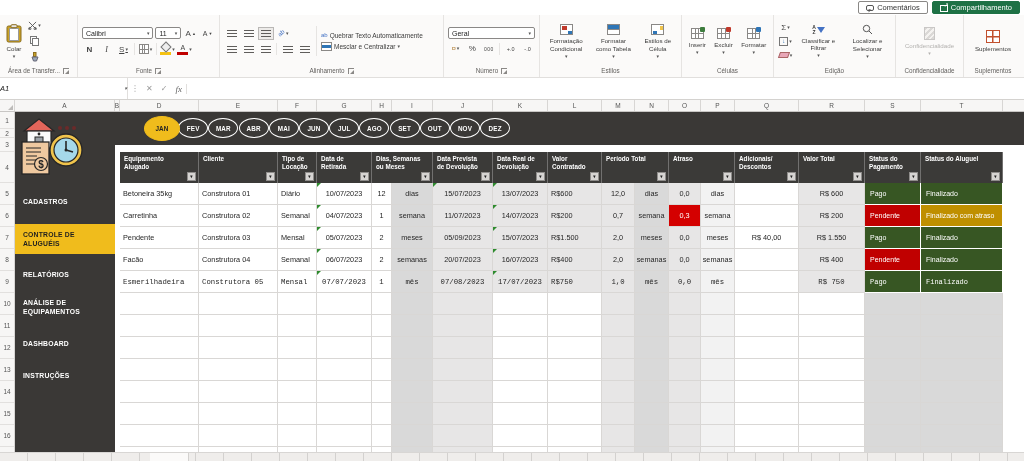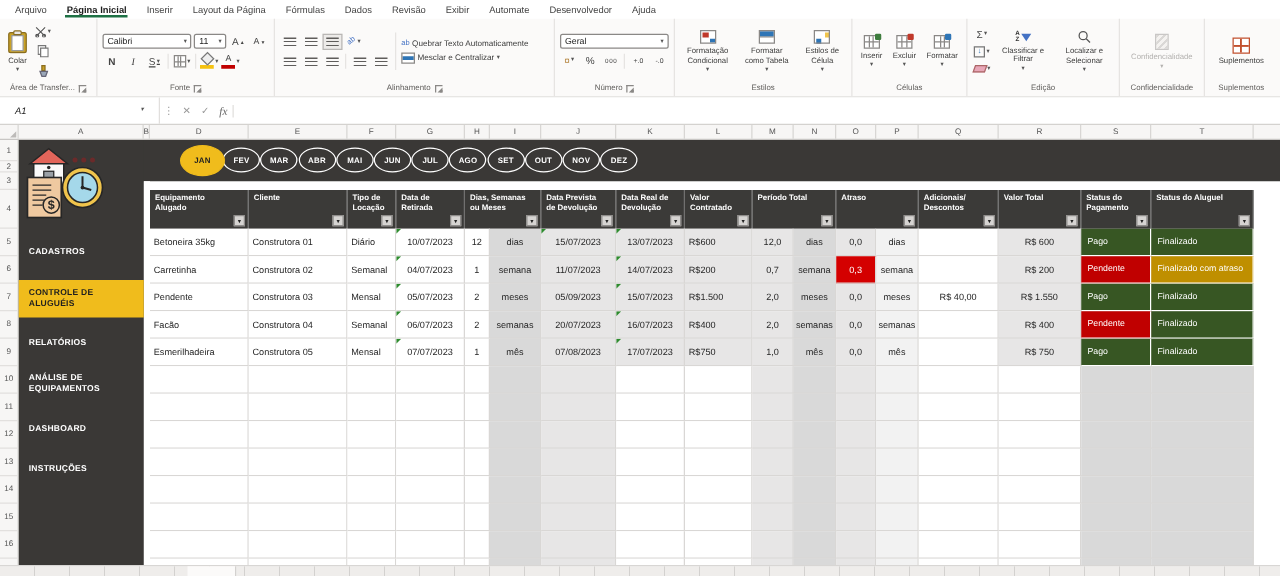--- a/index.html
+++ b/index.html
@@ -59,21 +59,21 @@
   .bucket{width:8px;height:8px;border:1px solid #777;background:#eee;transform:rotate(45deg);display:inline-block;}
   .cbar{display:block;width:11px;height:3px;margin-top:1px;}
   .eraser{width:10px;height:6px;background:#E8A7B8;border:1px solid #a66;transform:skewX(-20deg);display:inline-block;}
   .funnel{width:0;height:0;border-left:4px solid transparent;border-right:4px solid transparent;border-top:6px solid #4472C4;display:inline-block;}
   .azn{display:inline-flex;flex-direction:column;font-size:5px;font-weight:bold;color:#333;line-height:1;}
   .fillbox{width:9px;height:9px;border:1px solid #777;font-size:6px;display:inline-flex;align-items:center;justify-content:center;color:#2E75B6;}
   .gray{color:#b3b1af!important;}
 
   
   .fbar{position:absolute;top:78px;left:0;right:0;height:22px;background:#fff;border-bottom:1px solid #D4D2CF;display:flex;align-items:center;}
-  .namebox{width:128px;height:100%;display:flex;align-items:center;justify-content:space-between;padding:0 12px;font-size:7.5px;color:#222;border-right:1px solid #E1DFDD;font-style:italic;}
+  .namebox{width:128px;height:100%;display:flex;align-items:center;justify-content:space-between;padding:0 0;font-size:7.5px;color:#222;border-right:1px solid #E1DFDD;font-style:italic;}
   .fbdots{color:#999;font-size:8px;padding:0 3px;}
   .fbico{font-size:8px;color:#999;padding:0 4px;}
   .fbfx{font-family:"Liberation Serif",serif;font-style:italic;font-size:9px;color:#666;padding:0 4px;border-right:1px solid #E1DFDD;}
   .fbinput{flex:1;height:100%;}
 
   
   .colhdr{position:absolute;top:100px;left:0;right:0;height:12px;display:flex;background:var(--hdrbg);border-bottom:1px solid #C8C6C4;}
   .chcell{height:100%;border-right:1px solid var(--hdrline);font-size:6.5px;color:#555;display:flex;align-items:center;justify-content:center;flex:0 0 auto;overflow:visible;}
   .corner-cell{width:15px;position:relative;}
   .corner-cell::after{content:'';position:absolute;right:1px;bottom:1px;border-left:5px solid transparent;border-bottom:5px solid #BDBBB9;}
@@ -108,33 +108,30 @@
   .bstrip{position:absolute;top:452px;left:0;right:0;height:9px;border-top:1px solid var(--hdrline);
     background:repeating-linear-gradient(90deg,#EFEDEB 0 27px,#D3D1CF 27px 28px);}
   .bstrip::before{content:'';position:absolute;left:150px;width:38px;top:0;bottom:0;background:#FBFAF9;border-right:1px solid #D3D1CF;}
 </style>
 </head>
 <body>
 
 <div class="app">
 
   <div class="menubar">
-    <nav id="menu-items">
-        <div class="mitem">Arquivo</div>
-        <div class="mitem active">Página Inicial</div>
-        <div class="mitem">Inserir</div>
-        <div class="mitem">Layout da Página</div>
-        <div class="mitem">Fórmulas</div>
-        <div class="mitem">Dados</div>
-        <div class="mitem">Revisão</div>
-        <div class="mitem">Exibir</div>
-        <div class="mitem">Automate</div>
-        <div class="mitem">Desenvolvedor</div>
-        <div class="mitem">Ajuda</div>
-      </nav>
+    <div class="menubar-right">
+      <button class="btn-comments">
+        <span class="ic-bubble"></span>
+        <span>Comentários</span>
+      </button>
+      <button class="btn-share">
+        <span class="ic-share"></span>
+        <span>Compartilhamento</span>
+      </button>
+    </div>
   </div>
 
   <div class="ribbon">
 
     <div class="rgroup" style="width:78px">
       <div class="gbody">
         <div class="bb">
           <svg width="16" height="19" viewBox="0 0 16 19">
               <rect x="1" y="2" width="14" height="16" rx="1.5" fill="#C9A227" stroke="#8a6d1f"></rect>
               <rect x="3.5" y="4.5" width="9" height="12" fill="#fff" stroke="#999"></rect>
@@ -600,21 +597,21 @@
             <div class="tcell al s1">R$400</div>
             <div class="tcell ac s1">2,0</div>
             <div class="tcell ac s2">semanas</div>
             <div class="tcell ac s1">0,0</div>
             <div class="tcell ac s3">semanas</div>
             <div class="tcell ac"></div>
             <div class="tcell ac s1">R$ 400</div>
             <div class="tcell al status" style="background: rgb(192, 0, 0);">Pendente</div>
             <div class="tcell al status" style="background: rgb(55, 86, 35);">Finalizado</div>
           </div>
-          <div class="trow" style="grid-template-columns: 79px 79px 39px 55px 20px 41px 60px 55px 54px 33px 34px 32px 34px 64px 66px 56px 82px;">
+          <div class="trow" style="grid-template-columns: 79px 79px 39px 55px 20px 41px 60px 55px 54px 33px 34px 32px 34px 64px 66px 56px 82px; font-family: Liberation Mono, monospace;">
             <div class="tcell al">Esmerilhadeira</div>
             <div class="tcell al">Construtora 05</div>
             <div class="tcell al">Mensal</div>
             <div class="tcell ac corner">07/07/2023</div>
             <div class="tcell ac">1</div>
             <div class="tcell ac s2">mês</div>
             <div class="tcell ac s1">07/08/2023</div>
             <div class="tcell ac s1 corner">17/07/2023</div>
             <div class="tcell al s1">R$750</div>
             <div class="tcell ac s1">1,0</div>

